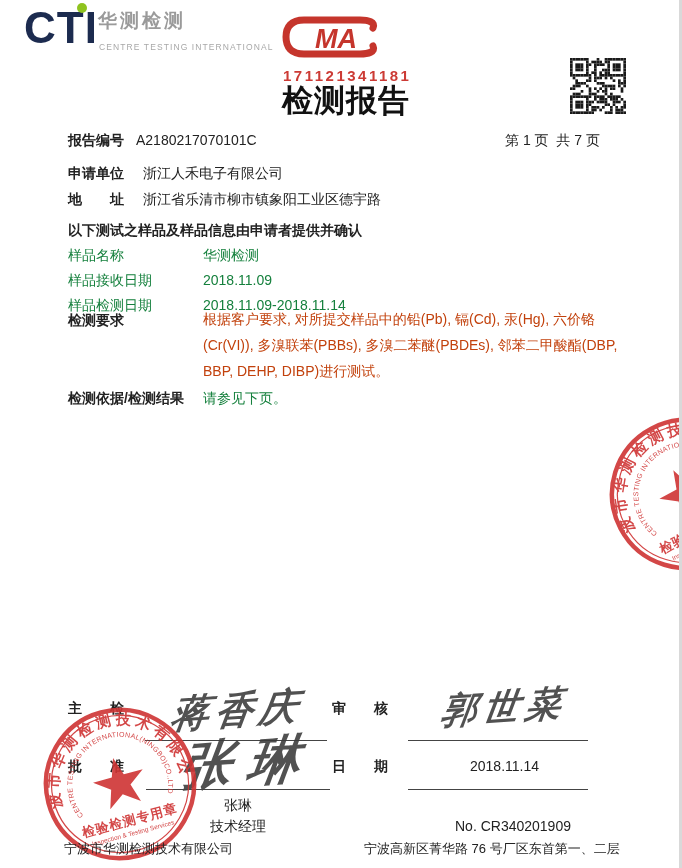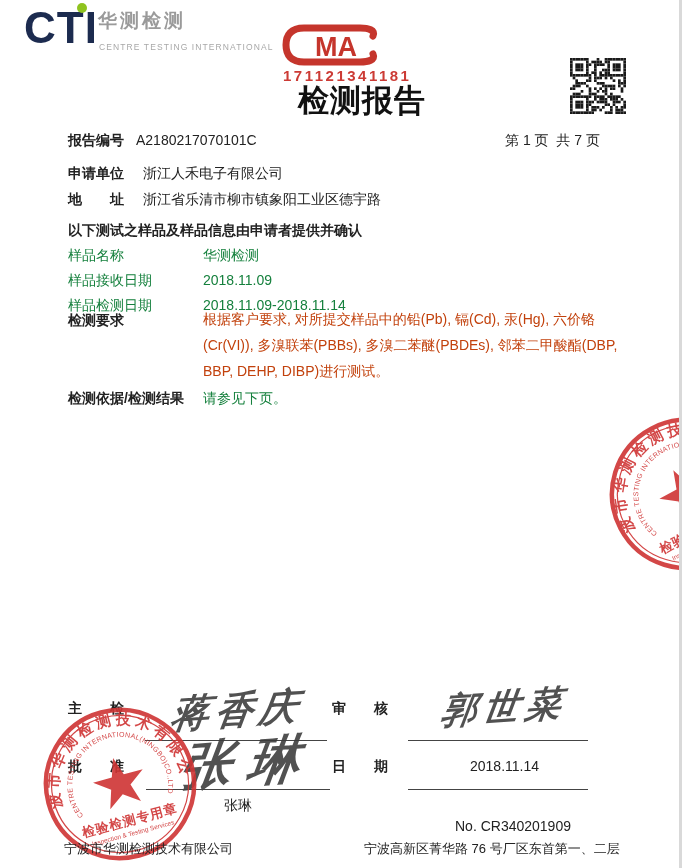--- a/index.html
+++ b/index.html
@@ -40,29 +40,29 @@
 
 <div class="page">
 
   <div class="abs" style="left:24px;top:6px;">
     <span class="cti-text">CTI</span>
   </div>
   <div class="abs cti-dot" style="left:77px;top:3px;"></div>
   <div class="abs cti-cn" style="left:98px;top:11px;">华测检测</div>
   <div class="abs cti-sub" style="left:99px;top:42px;">CENTRE TESTING INTERNATIONAL</div>
 
-  <div class="abs" style="left:282px;top:22px;">
+  <div class="abs" style="left:282px;top:14px;font-style:italic;">
     <svg width="108" height="46" viewBox="0 0 108 46">
       <path d="M 91 14 C 94 8 86 6 78 6 L 22 6 C 9 6 4 13 4 23 C 4 33 9 40 22 40 L 78 40 C 86 40 94 38 91 32" fill="none" stroke="#c5352c" stroke-width="7" stroke-linecap="round"></path>
       <text x="54" y="34" text-anchor="middle" font-size="27" font-weight="bold" fill="#c5352c" font-family="Liberation Sans, sans-serif">MA</text>
     </svg>
   </div>
 
   <div class="abs red-number" style="left:283px;top:67px;">171121341181</div>
-  <div class="abs doc-title" style="left:298px;top:80px;">检测报告</div>
+  <div class="abs doc-title" style="left:282px;top:80px;">检测报告</div>
 
   <div class="abs" style="left:570px;top:58px;">
     <svg id="qr-svg" width="56" height="56" viewBox="0 0 21 21">
         <rect x="0" y="0" width="1" height="1" fill="#1a1a1a"></rect>
         <rect x="1" y="0" width="1" height="1" fill="#1a1a1a"></rect>
         <rect x="2" y="0" width="1" height="1" fill="#1a1a1a"></rect>
         <rect x="3" y="0" width="1" height="1" fill="#1a1a1a"></rect>
         <rect x="4" y="0" width="1" height="1" fill="#1a1a1a"></rect>
         <rect x="5" y="0" width="1" height="1" fill="#1a1a1a"></rect>
         <rect x="6" y="0" width="1" height="1" fill="#1a1a1a"></rect>
@@ -359,20 +359,21 @@
 
   <div class="abs lbl" style="left:68px;top:758px;">批　　准</div>
   <div class="abs handwriting" style="left:175px;top:733px;font-size:52px;letter-spacing:16px;">张琳</div>
   <div class="abs sig-line" style="left:146px;top:789px;width:184px;"></div>
 
   <div class="abs lbl" style="left:332px;top:758px;">日　　期</div>
   <div class="abs val" style="left:470px;top:758px;">2018.11.14</div>
   <div class="abs sig-line" style="left:408px;top:789px;width:180px;"></div>
 
   <div class="abs printed-center" style="left:146px;top:797px;width:184px;">张琳</div>
+  <div class="abs printed-center" style="left:146px;top:818px;width:184px;">技术经理</div>
 
   <div class="abs stamp" style="left:40px;top:702px;transform:rotate(-15deg);">
     <svg width="160" height="160" viewBox="0 0 160 160">
       <defs>
         <path id="s2cn" d="M 20 100 A 62 62 0 1 1 140 100" fill="none"></path>
         <path id="s2en" d="M 38 106 A 48 48 0 1 1 122 106" fill="none"></path>
       </defs>
       <circle cx="80" cy="82" r="74" fill="none" stroke="#cf3434" stroke-width="4.5"></circle>
       <circle cx="80" cy="82" r="68.5" fill="none" stroke="#cf3434" stroke-width="1.2"></circle>
       <text font-size="15" font-weight="bold" fill="#cf3434" font-family="Liberation Sans, sans-serif">

